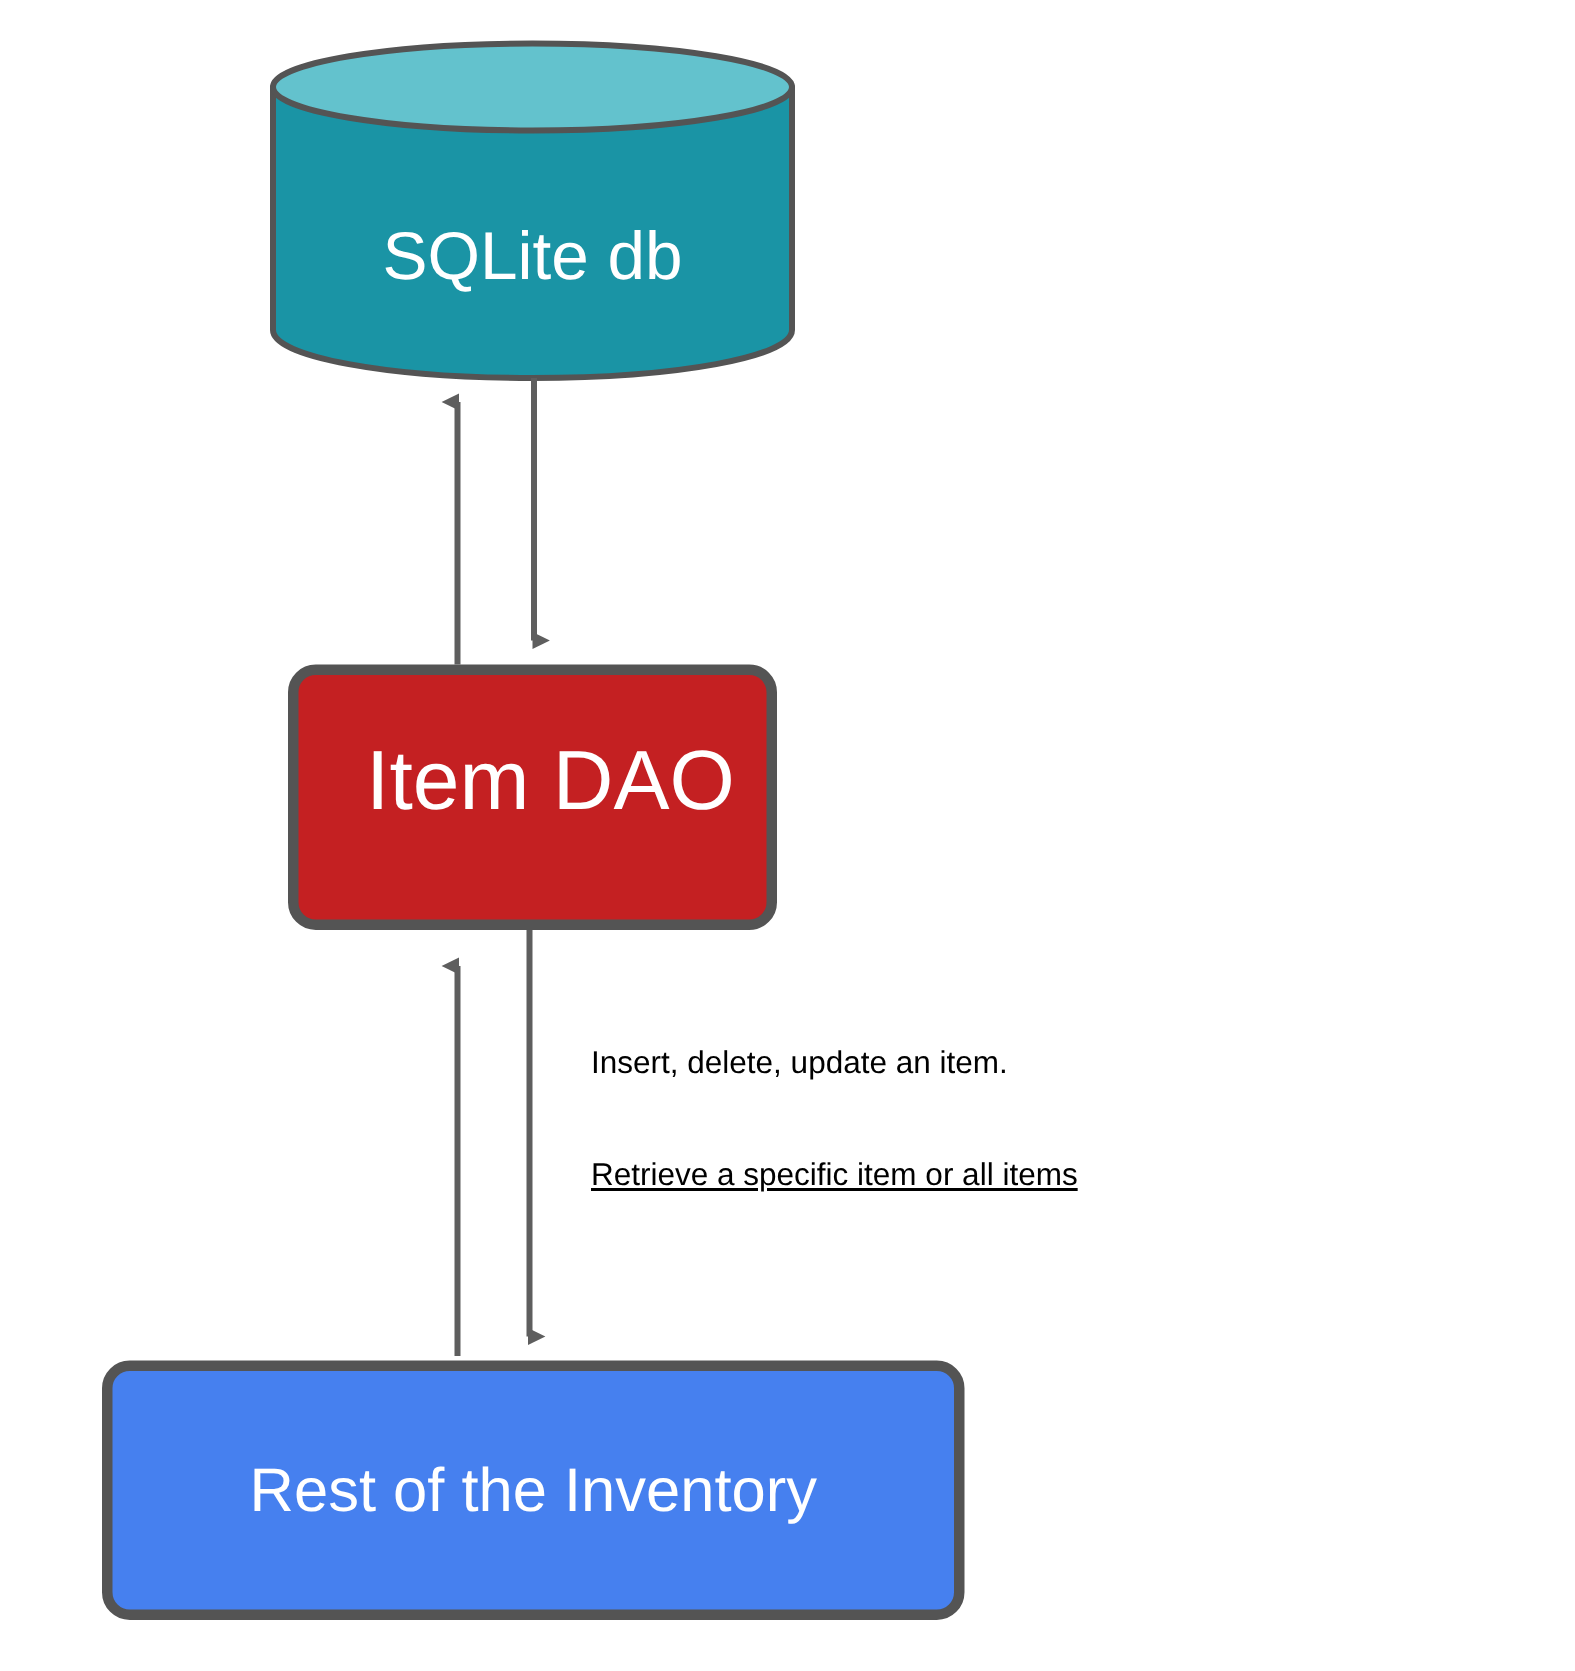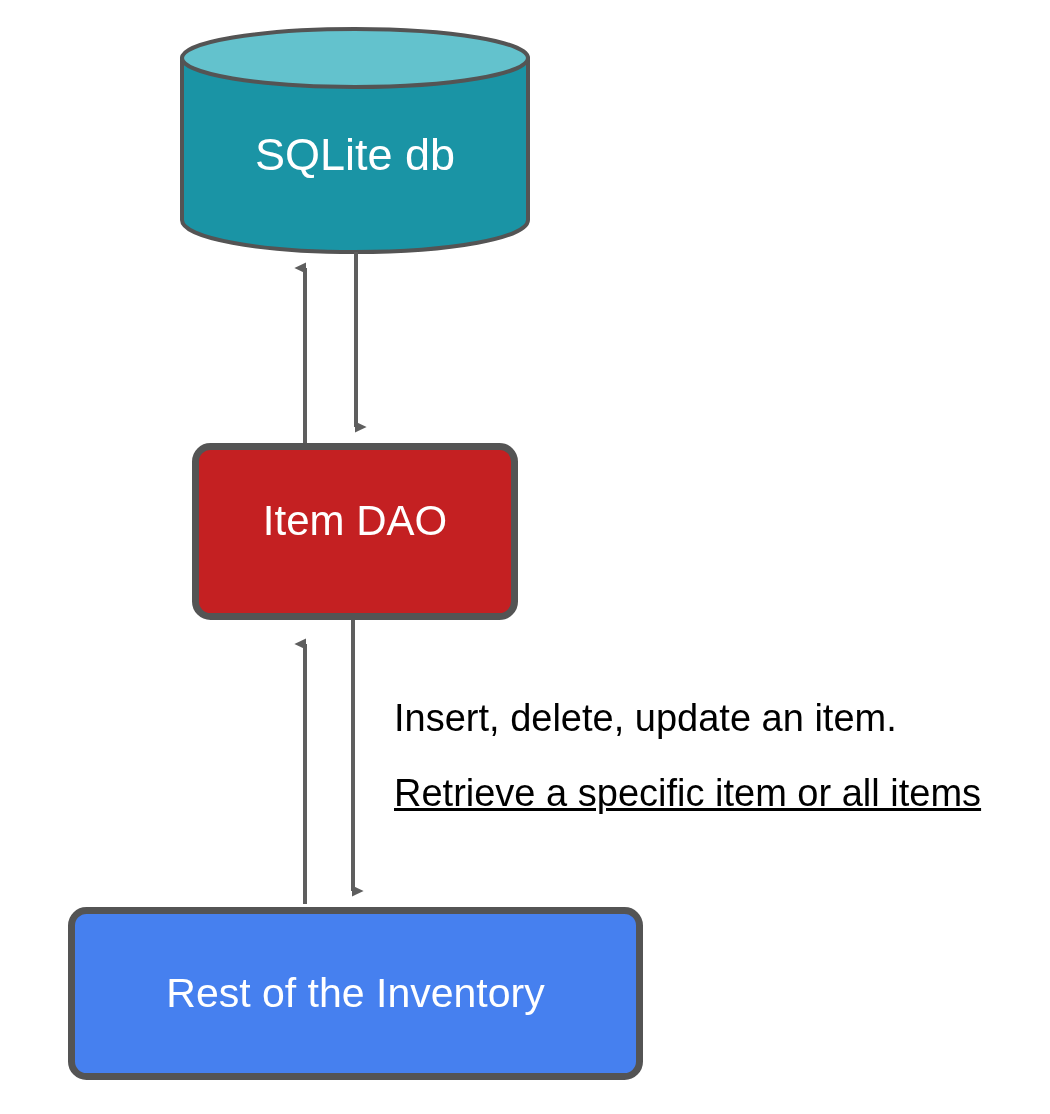--- a/index.html
+++ b/index.html
@@ -31,45 +31,45 @@
     justify-content: center;
     text-align: center;
     color: #ffffff;
     font-family: "Liberation Sans", sans-serif;
     font-weight: 400;
     pointer-events: none;
     line-height: 1.18;
   }
   #db-label {
     left: 182px;
-    top: 60px;
+    top: 76px;
     width: 346px;
     height: 190px;
     font-size: 45px;
   }
   #dao-label {
-    left: 192px;
+    left: 204px;
     top: 443px;
     width: 326px;
     height: 155px;
-    font-size: 42px;
+    font-size: 56px;
   }
   #app-label {
     left: 68px;
     top: 907px;
     width: 575px;
     height: 173px;
     font-size: 41px;
     flex-direction: column;
   }
   .edge-annotation {
     position: absolute;
     color: #000000;
     font-family: "Liberation Sans", sans-serif;
-    font-size: 38px;
+    font-size: 21px;
     white-space: nowrap;
   }
   #annotation-line-1 {
     left: 394px;
     top: 697px;
   }
   #annotation-line-2 {
     left: 394px;
     top: 772px;
     text-decoration: underline;

